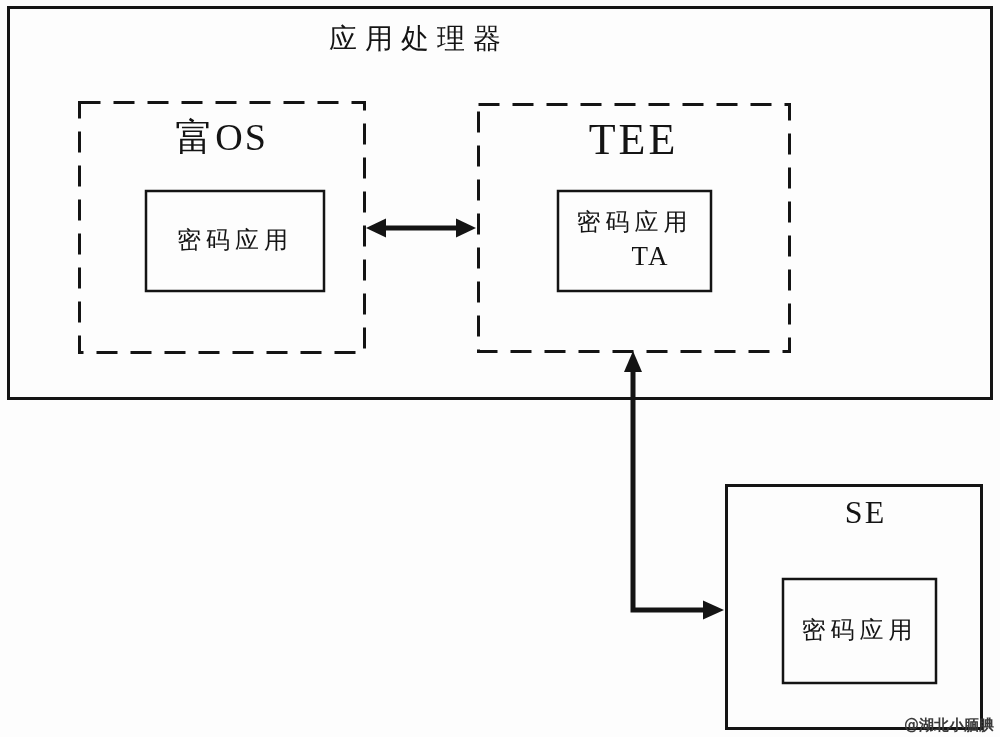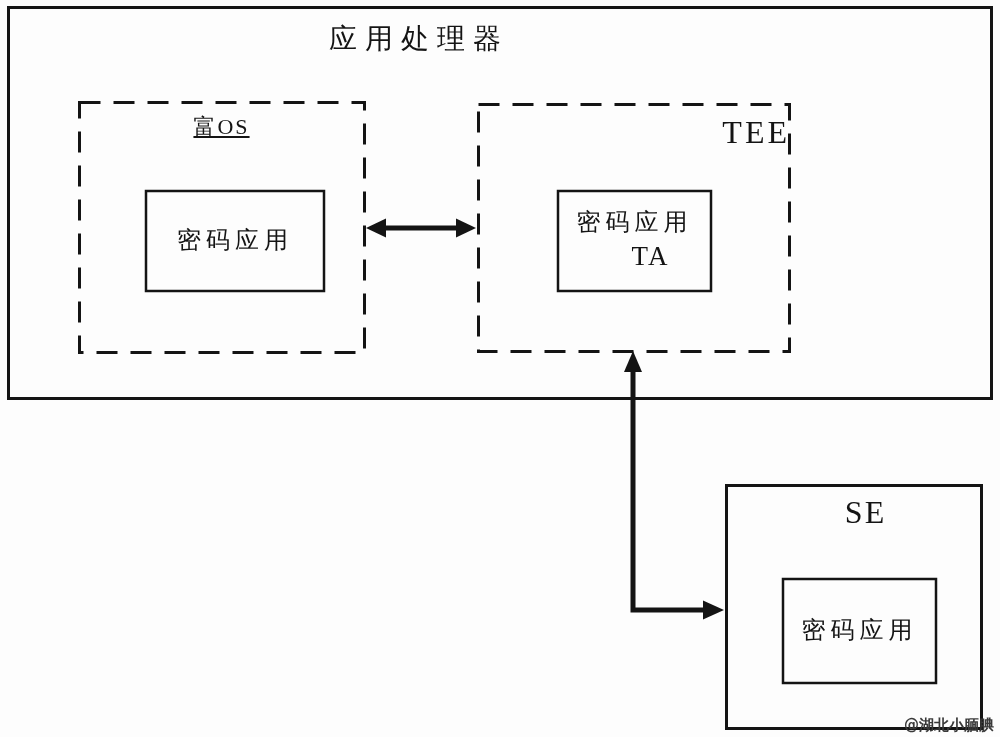--- a/index.html
+++ b/index.html
@@ -40,31 +40,29 @@
     left: 7px;
     top: 20px;
     width: 824px;
     font-size: 28px;
     letter-spacing: 8px;
   }
   .title-richos {
     left: 78px;
     top: 112px;
     width: 287px;
-    font-size: 22px;
+    font-size: 38px;
     letter-spacing: 2px;
-    text-decoration: underline;
   }
   .title-tee {
     left: 477px;
     top: 114px;
     width: 313px;
-    font-size: 32px;
+    font-size: 44px;
     letter-spacing: 3px;
-    text-align: right;
   }
   .title-se {
     left: 725px;
     top: 494px;
     width: 281px;
     font-size: 32px;
     letter-spacing: 2px;
   }
   .boxtext {
     position: absolute;

